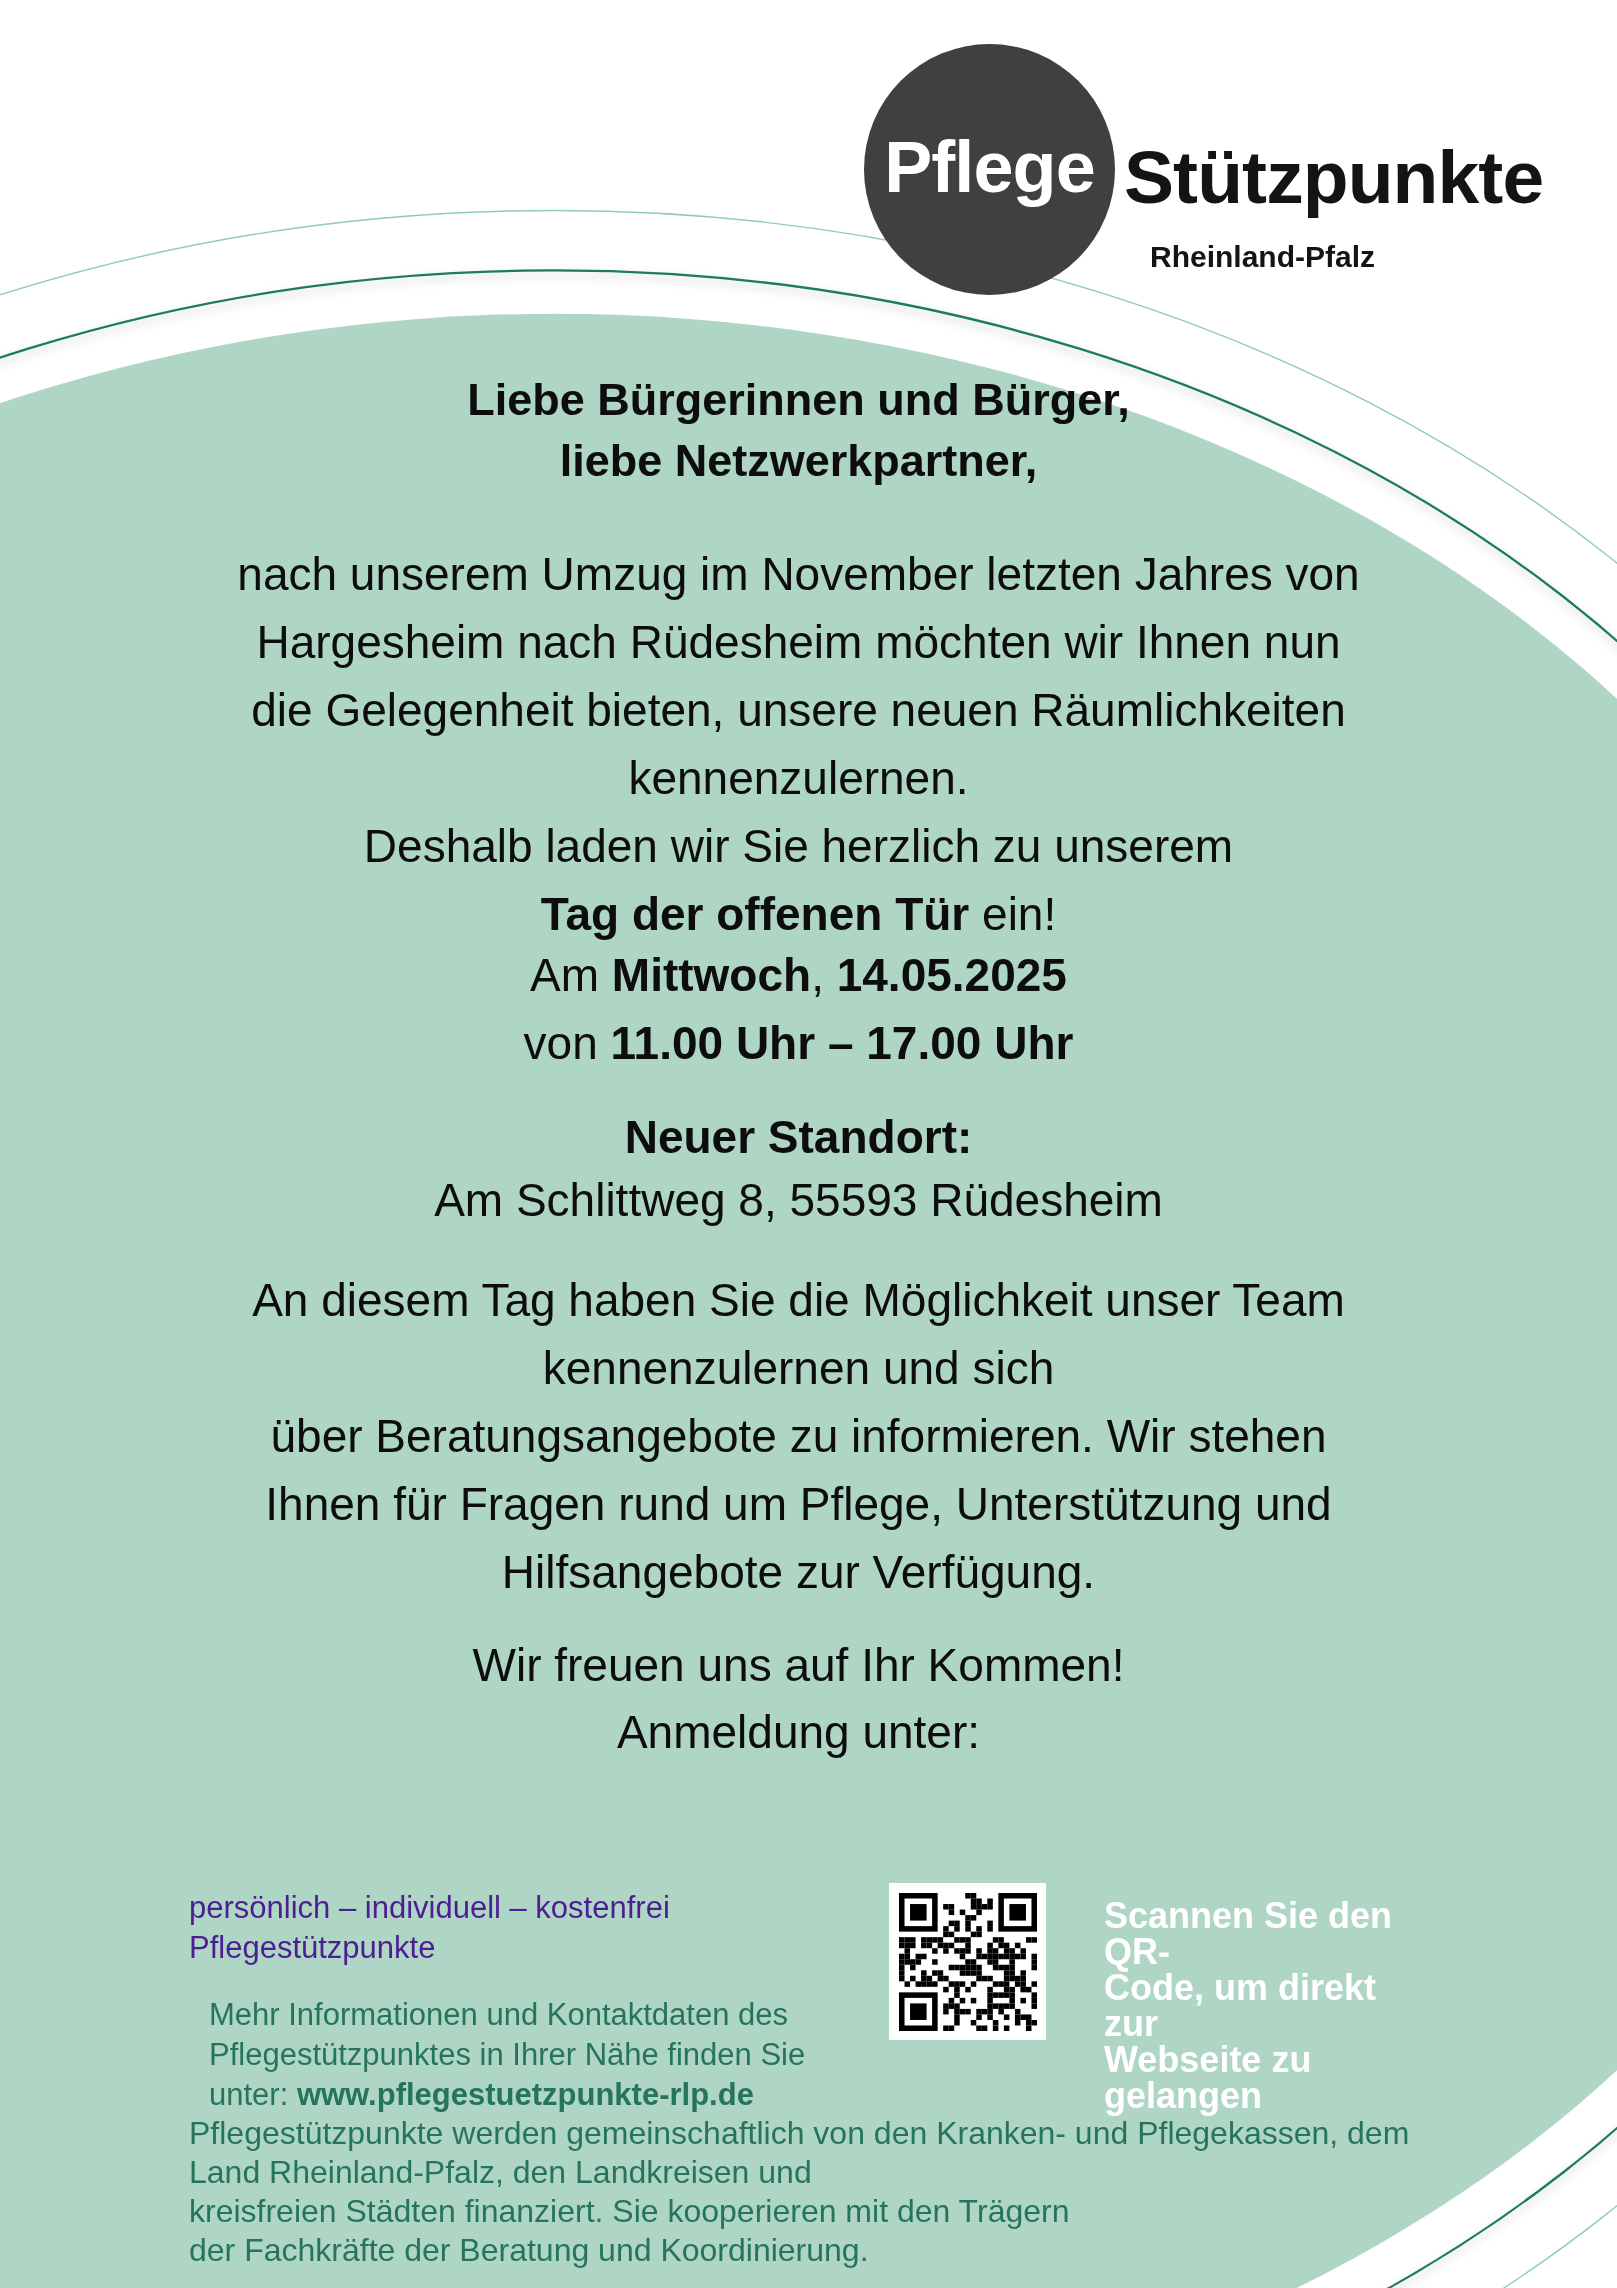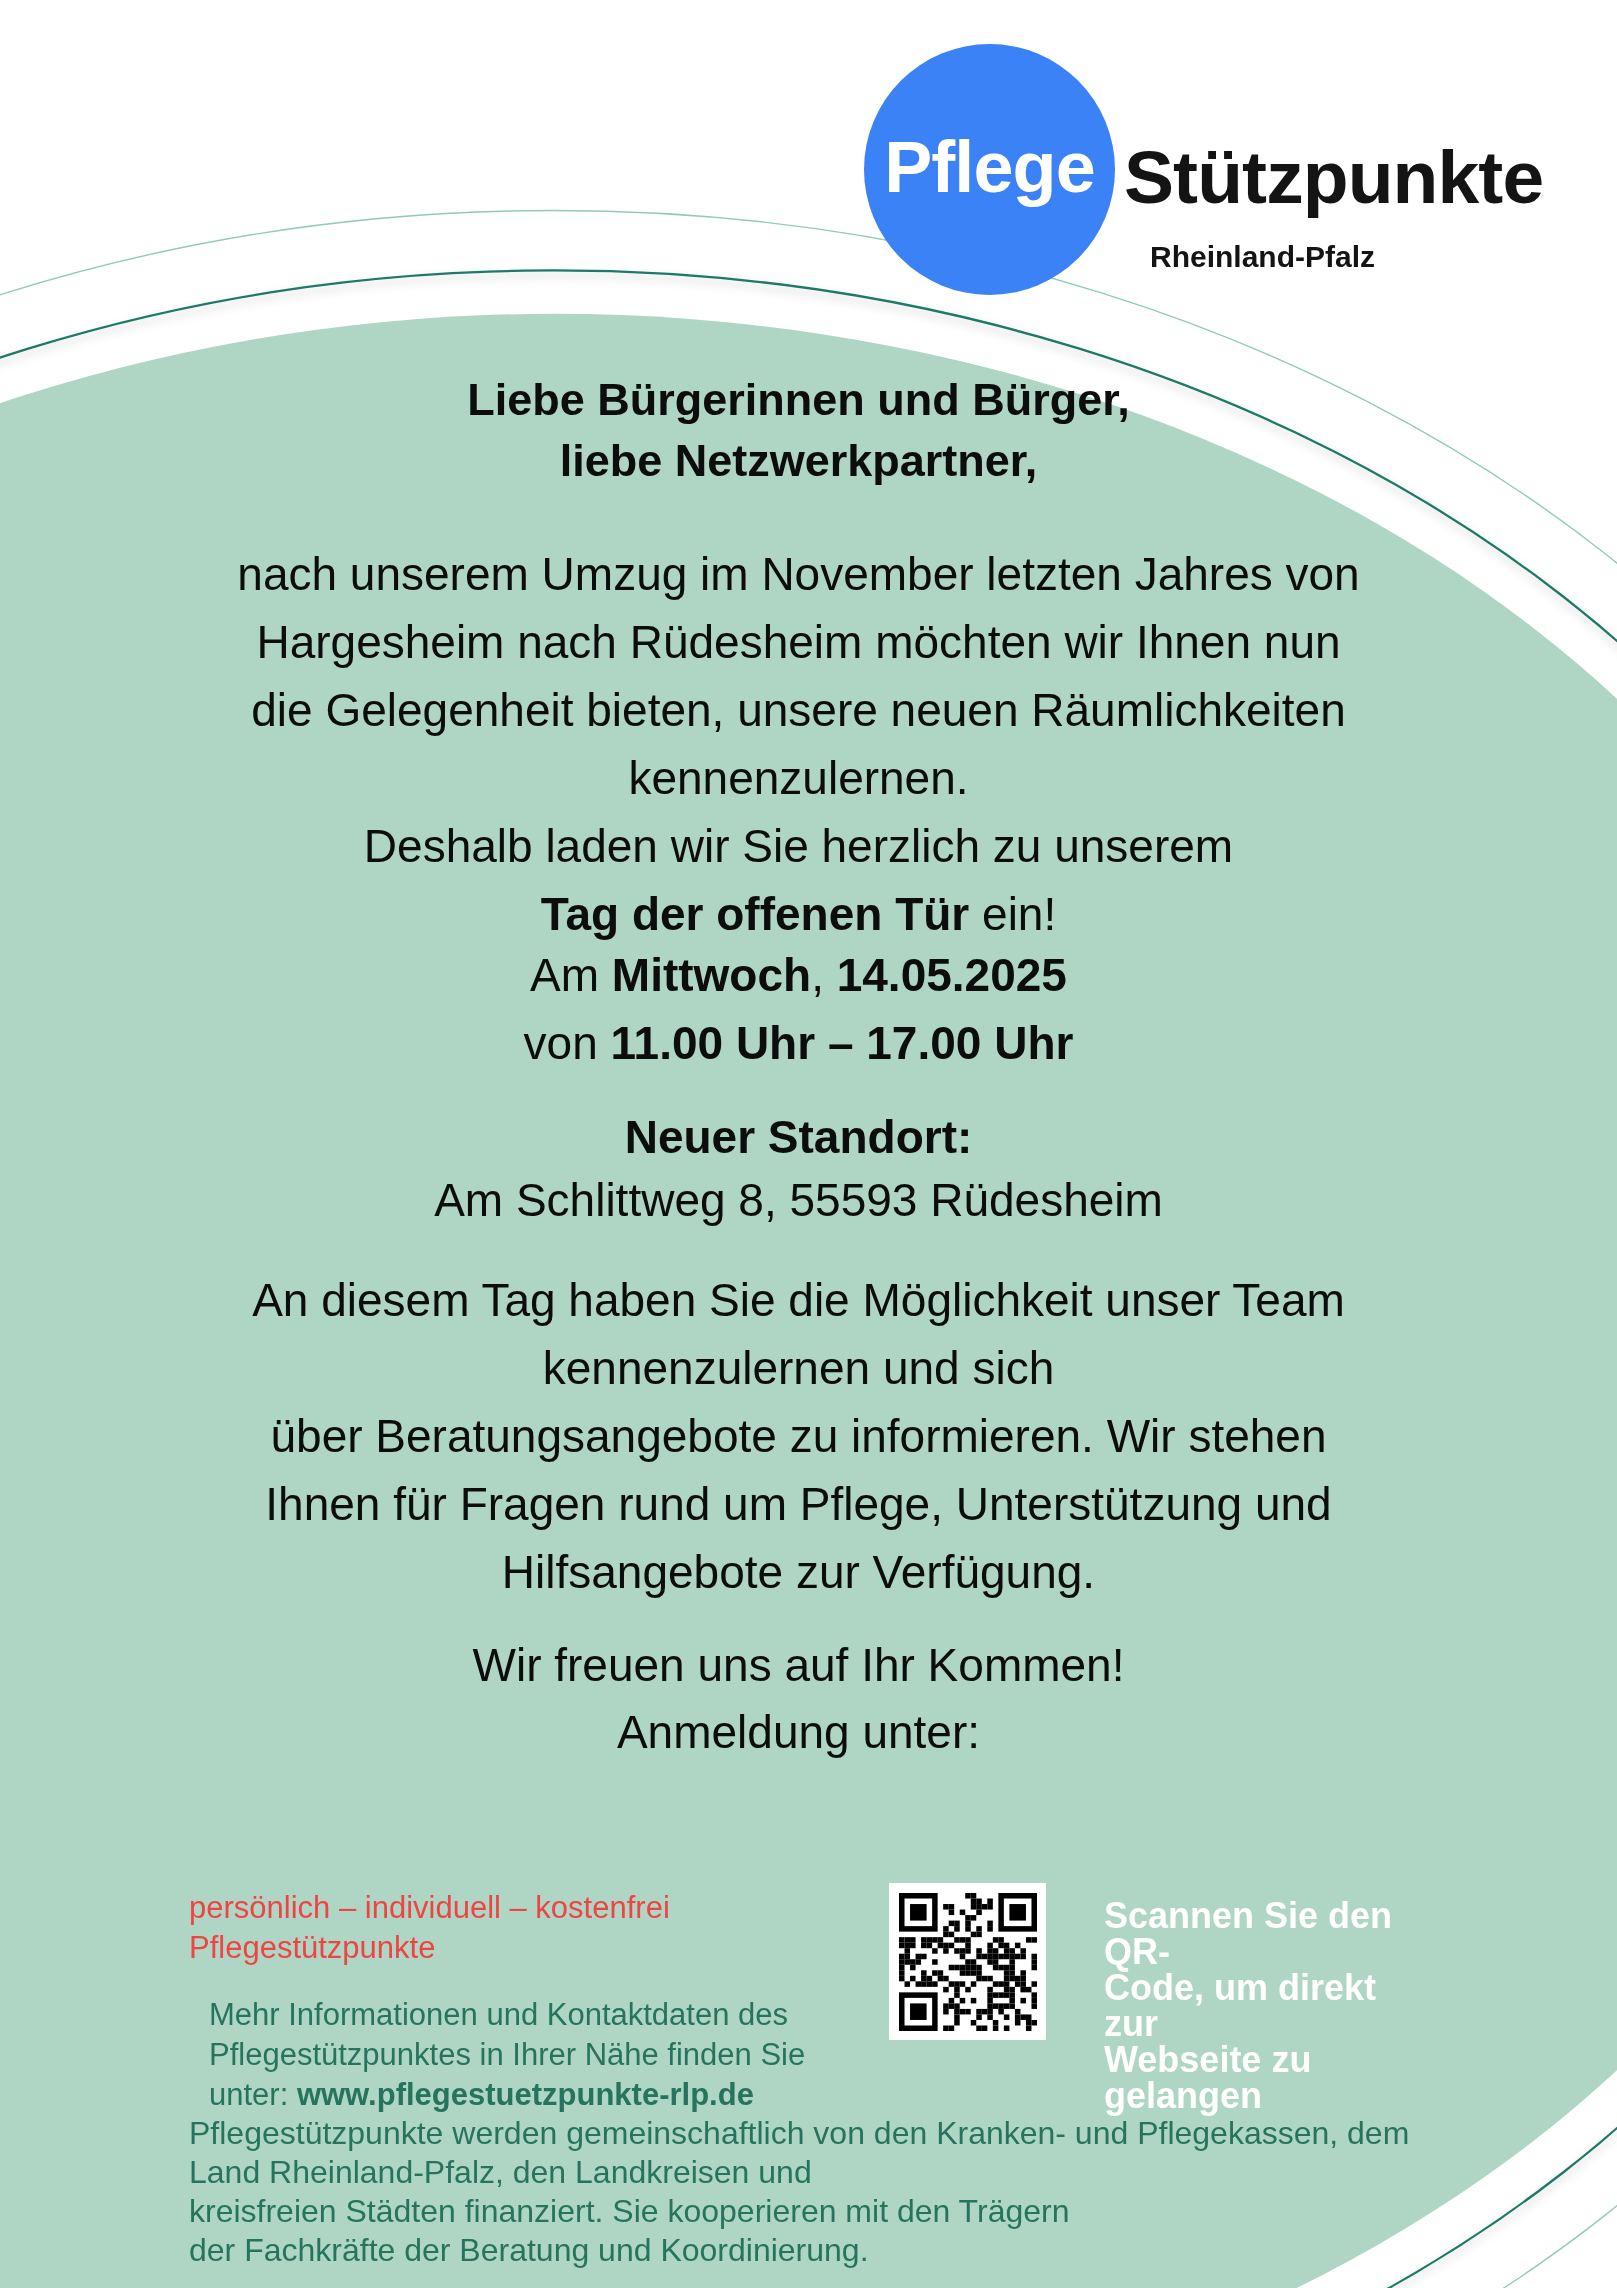--- a/index.html
+++ b/index.html
@@ -5,21 +5,21 @@
   * { margin:0; padding:0; box-sizing:border-box; }
   html,body { width:1618px; height:2289px; background:#ffffff; overflow:hidden; }
   body { position:relative; font-family:"Liberation Sans", sans-serif; color:#0d0d0d; }
 
   .bg-svg { position:absolute; left:0; top:0; width:1618px; height:2289px; }
 
   
   .logo { position:absolute; left:0; top:0; width:1618px; height:314px; }
   .logo-circle {
     position:absolute; left:864px; top:44px; width:251px; height:251px;
-    border-radius:50%; background:#3b82f6;
+    border-radius:50%; background:#404040;
     display:flex; align-items:center; justify-content:center;
   }
   .logo-circle span { color:#ffffff; font-size:72px; font-weight:700; letter-spacing:-0.9px; padding-bottom:5.5px; }
   .logo-title {
     position:absolute; left:1124px; top:140px; font-size:75px; font-weight:700;
     letter-spacing:-0.9px; color:#141414; line-height:1;
   }
   .logo-subtitle {
     position:absolute; left:1150px; top:242px; font-size:30px; font-weight:700;
     letter-spacing:0; color:#141414; line-height:1;
@@ -30,21 +30,21 @@
   .block { position:absolute; width:100%; left:0; }
   .heading   { top:369px;  font-size:45px; font-weight:700; line-height:61px; }
   .para1     { top:540px;  font-size:46px; line-height:68px; }
   .dates     { top:941px; font-size:46px; line-height:68px; }
   .standort  { top:1106px; font-size:46px; line-height:63px; }
   .para3     { top:1266px; font-size:46px; line-height:68px; }
   .closing   { top:1632px; font-size:46px; line-height:67px; }
   .content b { font-weight:700; }
 
   
-  .footer-left { position:absolute; left:189px; top:1888px; color:#ef4444; font-size:31px; line-height:40px; text-align:left; }
+  .footer-left { position:absolute; left:189px; top:1888px; color:#4c1d95; font-size:31px; line-height:40px; text-align:left; }
   .footer-left .bold { font-weight:400; }
   .footer-info { position:absolute; left:189px; top:1995px; color:#27745E; font-size:31px; line-height:40px; text-align:left;margin-left:20px; }
   .footer-info b { font-weight:700; }
   .financing { position:absolute; left:189px; top:2114px; width:1311px; color:#27745E; font-size:32px; line-height:39px; text-align:left; }
 
   .qr-box {
     position:absolute; left:889px; top:1883px; width:157px; height:157px;
     background:#ffffff; display:flex; align-items:center; justify-content:center;
   }
   .qr-caption {

